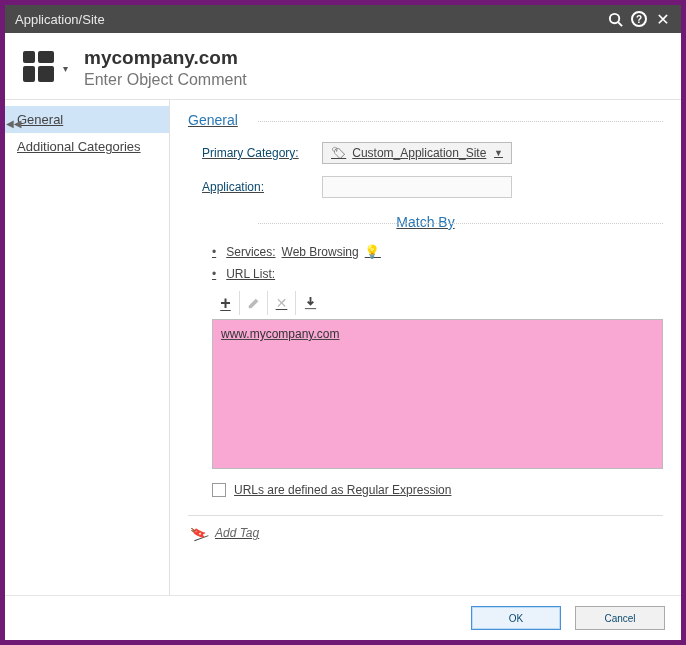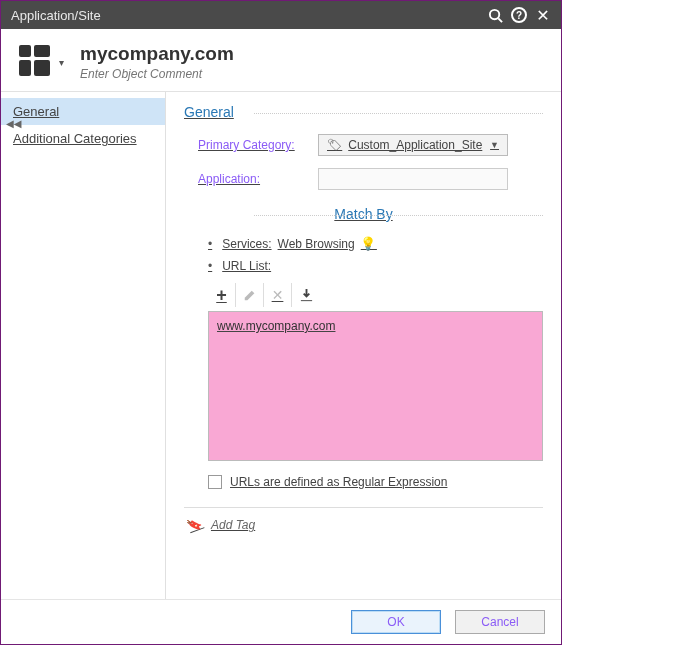--- a/index.html
+++ b/index.html
@@ -6,23 +6,23 @@
 body {
   font-family: "Segoe UI", Tahoma, sans-serif;
   font-size: 12px;
   color: #444;
   background: #fff;
   width: 686px;
   height: 645px;
   overflow: hidden;
 }
 .window {
-  width: 562px;
+  width: 686px;
   height: 645px;
-  border: 1px solid #701a75;
+  border: 5px solid #701a75;
   display: flex;
   flex-direction: column;
   background: #fff;
 }
 .titlebar {
   background: #4a4a4a;
   color: #e8e8e8;
   height: 28px;
   display: flex;
   align-items: center;
@@ -56,21 +56,21 @@
 .app-icon span:nth-child(3){width:12px;height:16px;}
 .app-icon span:nth-child(4){width:16px;height:16px;}
 .dropdown-caret { font-size:10px; color:#555; cursor:pointer; padding:2px;}
 .header-texts { display:flex; flex-direction:column; gap:2px;}
 .obj-name {
   font-size: 19px; font-weight: 600; color:#333;
   border: none; outline:none; background:transparent;
   width: 400px;
 }
 .obj-comment {
-  font-size: 12px; font-style: italic; color:#888;
+  font-size: 16px; color:#888;
   border:none; outline:none; background:transparent;
   width: 400px;
 }
 .body {
   flex:1; display:flex; overflow:hidden;text-decoration:underline;
 }
 .collapse-handle{
   position:absolute; left:6px; top:118px; font-size:10px; color:#666; cursor:pointer;
 }
 .sidebar {
@@ -97,21 +97,21 @@
   padding-bottom:2px;
   margin-bottom:8px;
   position:relative;
 }
 .section-title:after{
   content:""; position:absolute; left:70px; right:0; top:50%;
   border-top:1px dotted #ccc;
 }
 .section-title.matchby:after{ left:70px; }
 .field-row { display:flex; align-items:center; margin: 4px 0 8px 14px; gap:10px;}
-.field-label { width:110px; color:#8b5cf6; }
+.field-label { width:110px; color:#0c4a6e; }
 .category-select{
   display:flex; align-items:center; gap:6px;
   border:1px solid #bbb; background:#f3f3f3;
   padding:2px 8px; min-width:190px; height:22px;
   cursor:pointer;
 }
 .category-select .tag-icon{ color:#555; font-size:12px;}
 .category-select .caret{ margin-left:auto; font-size:9px; color:#555;}
 .desc-input{
   border:1px solid #ccc; height:22px; width:190px; padding:0 4px; background:#fafafa;
@@ -138,21 +138,21 @@
 .divider{ border-top:1px solid #ddd; margin:18px 0 10px 0;}
 .addtag-row{ display:flex; align-items:center; gap:8px; color:#666; font-style:italic; cursor:pointer; margin-left:4px;}
 .tag-ico{ color:#2a5f8f; font-style:normal; transform:rotate(-20deg); display:inline-block;}
 .footer{
   border-top:1px solid #e5e5e5;
   padding:10px 16px;
   display:flex; justify-content:flex-end; gap:14px;
 }
 .btn{
   min-width:90px; height:24px; border:1px solid #aaa;
-  background:#f1f1f1; cursor:pointer; font-size:12px; color:#8b5cf6;
+  background:#f1f1f1; cursor:pointer; font-size:10px; color:#0c4a6e;
   display:inline-flex; align-items:center; justify-content:center;
 }
 .btn.primary{ border:1px solid #4a90d9; background:#eaf3fc; box-shadow:0 0 0 1px #bcdcf5 inset;}
 </style>
 </head>
 <body>
 
 <div class="window">
 
   <div class="titlebar">

